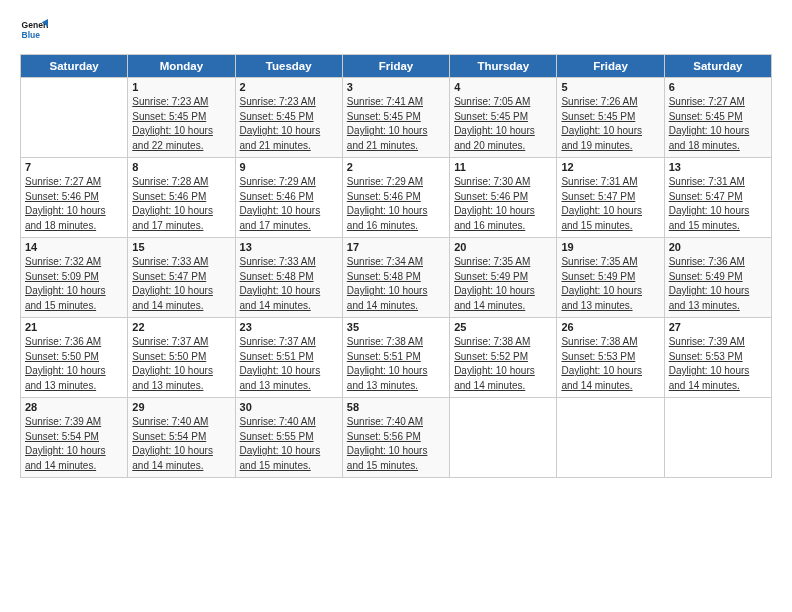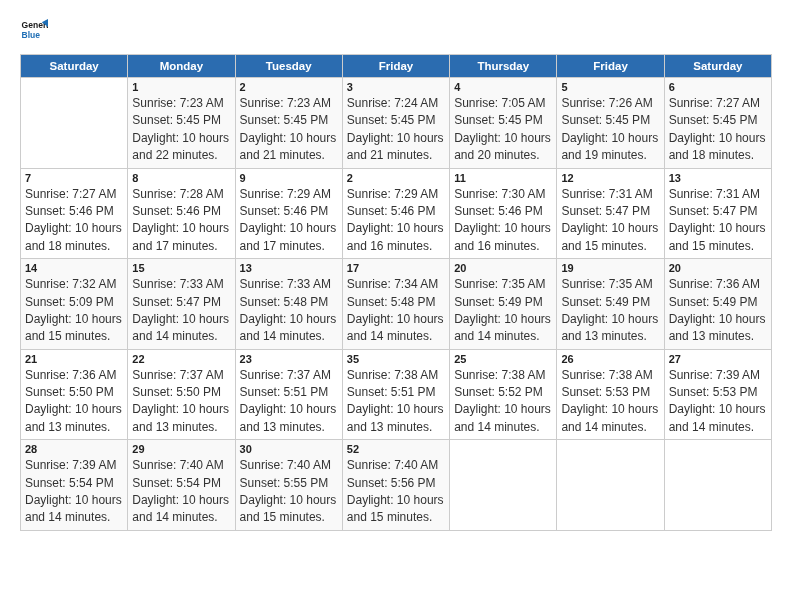--- a/index.html
+++ b/index.html
@@ -69,23 +69,24 @@
     tbody tr:nth-child(odd) td {
       background: #f9f9f9;
     }
     .day-number {
       font-size: 11px;
       font-weight: bold;
       display: block;
       margin-bottom: 2px;
     }
     .day-info {
-      font-size: 12px;
+      font-size: 10px;
       line-height: 1.45;
       color: #333;
+      text-decoration: underline;
     }
     .empty-cell {
       background: #fff !important;
     }
   </style>
 </head>
 <body>
 
 <div class="page">
   <div class="header">
@@ -131,21 +132,21 @@
           </td>
           <td>
             <span class="day-number">2</span>
             <div class="day-info" style="white-space: pre-line;">Sunrise: 7:23 AM
 Sunset: 5:45 PM
 Daylight: 10 hours
 and 21 minutes.</div>
           </td>
           <td>
             <span class="day-number">3</span>
-            <div class="day-info" style="white-space: pre-line;">Sunrise: 7:24 AM
+            <div class="day-info" style="white-space: pre-line;">Sunrise: 7:41 AM
 Sunset: 5:45 PM
 Daylight: 10 hours
 and 21 minutes.</div>
           </td>
           <td>
             <span class="day-number">4</span>
             <div class="day-info" style="white-space: pre-line;">Sunrise: 7:05 AM
 Sunset: 5:45 PM
 Daylight: 10 hours
 and 20 minutes.</div>
@@ -334,21 +335,21 @@
 and 14 minutes.</div>
           </td>
           <td>
             <span class="day-number">30</span>
             <div class="day-info" style="white-space: pre-line;">Sunrise: 7:40 AM
 Sunset: 5:55 PM
 Daylight: 10 hours
 and 15 minutes.</div>
           </td>
           <td>
-            <span class="day-number">52</span>
+            <span class="day-number">58</span>
             <div class="day-info" style="white-space: pre-line;">Sunrise: 7:40 AM
 Sunset: 5:56 PM
 Daylight: 10 hours
 and 15 minutes.</div>
           </td>
           <td class="empty-cell"></td>
           <td class="empty-cell"></td>
           <td class="empty-cell"></td>
         </tr>
       </tbody>

